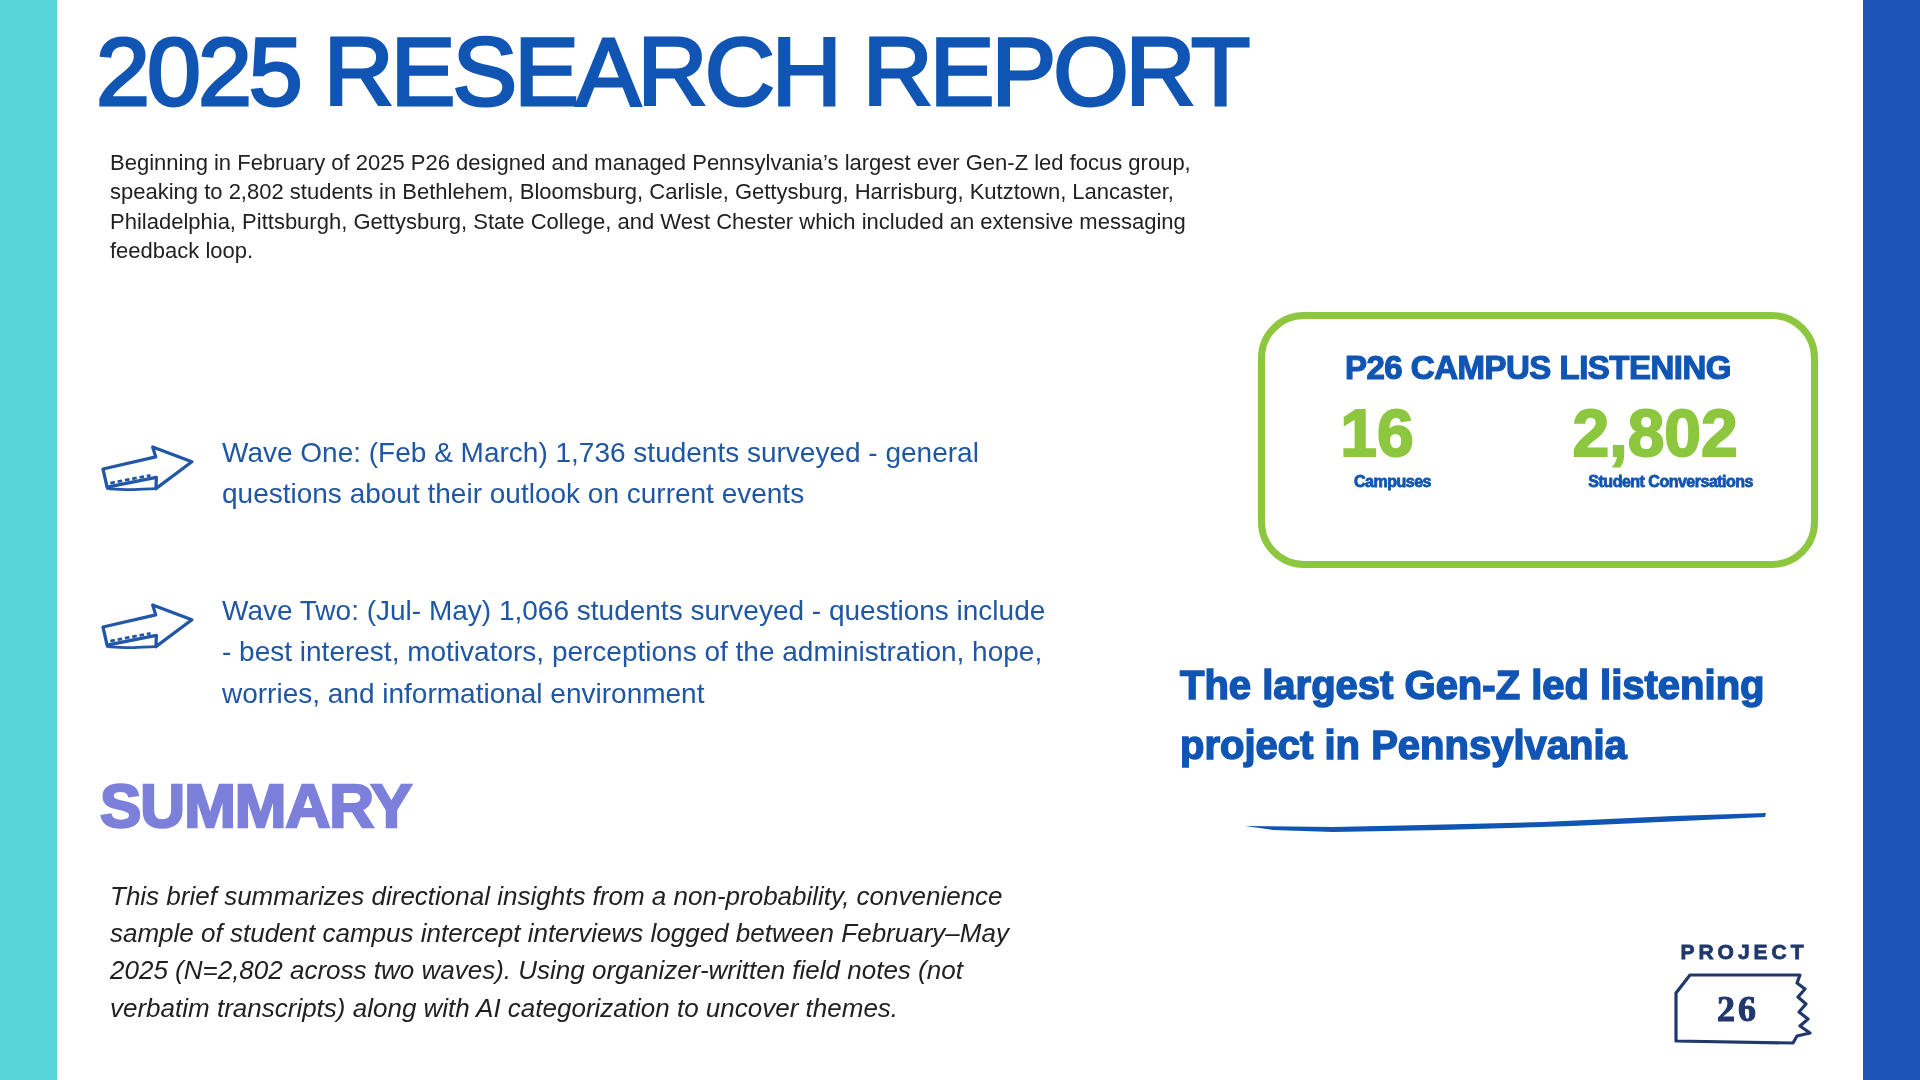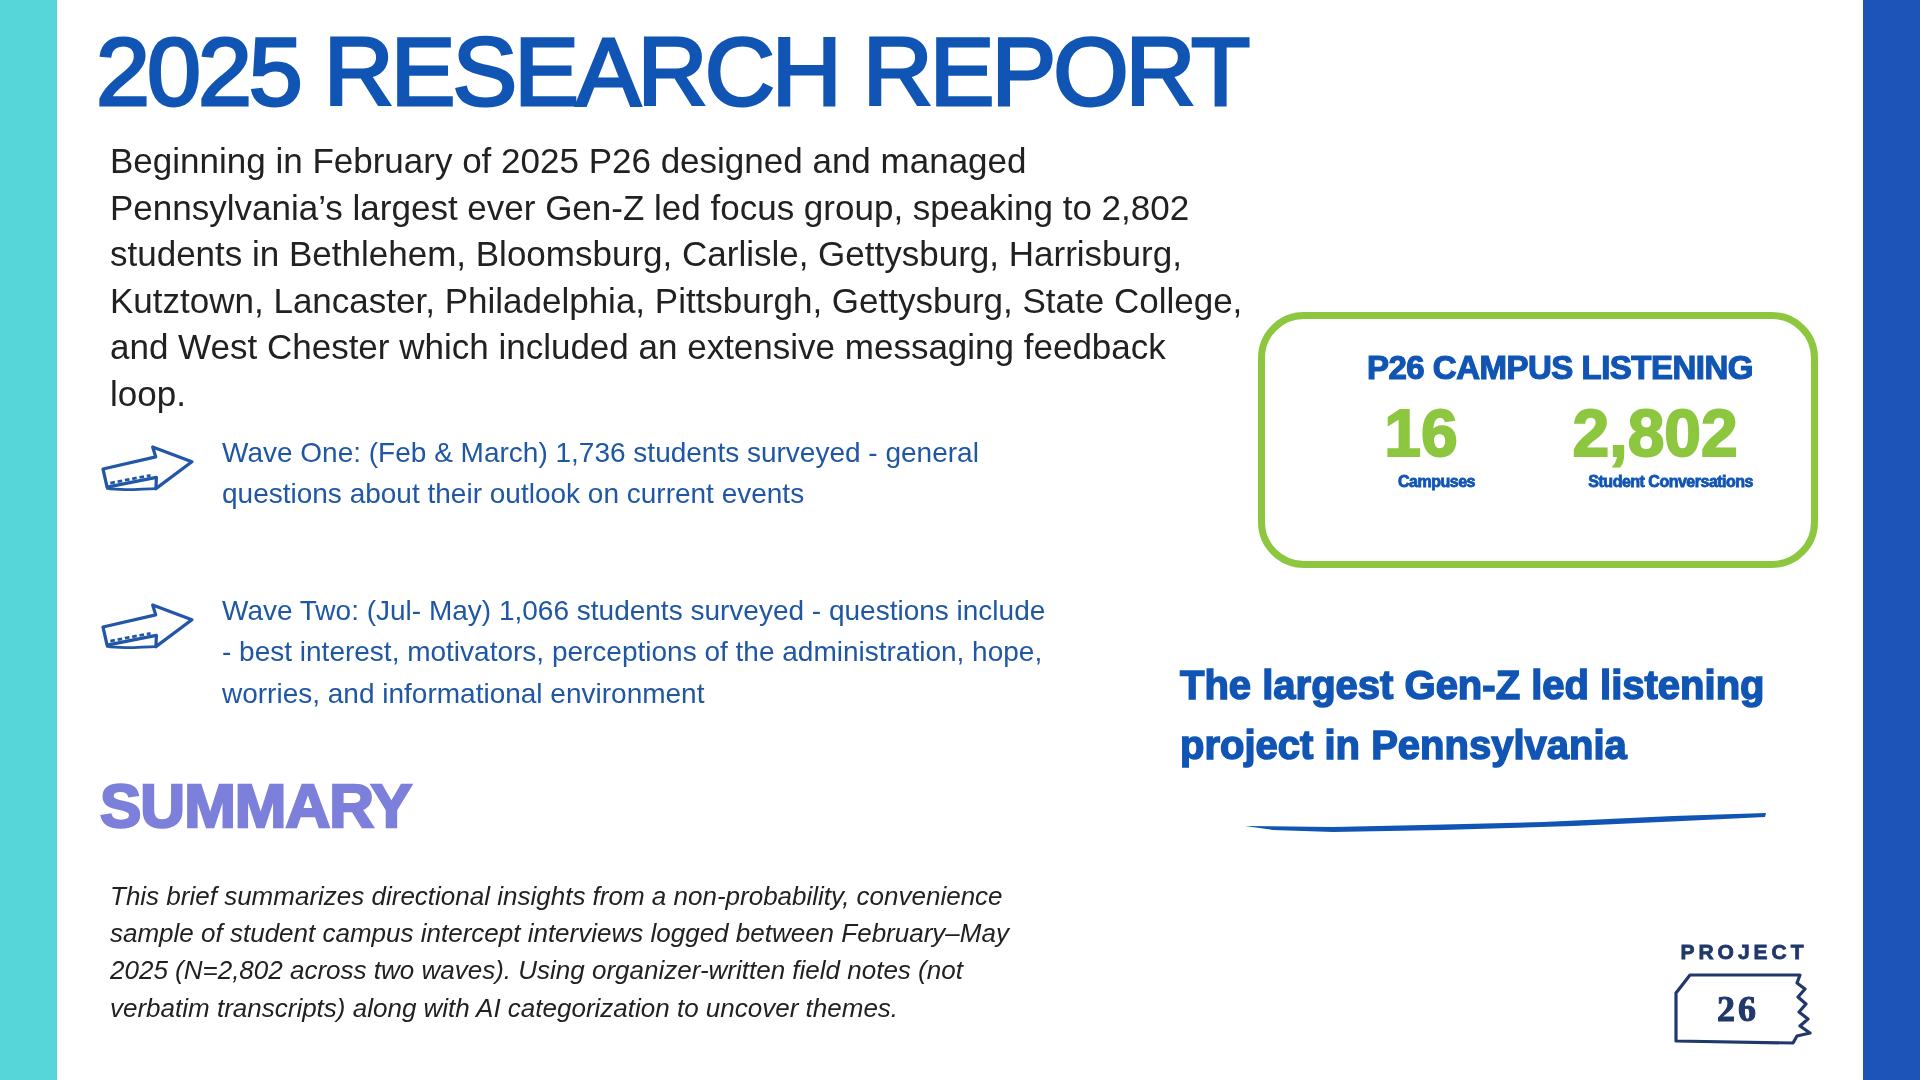--- a/index.html
+++ b/index.html
@@ -14,22 +14,22 @@
                  background:var(--royal_blue,#1c55b7); }
 
   .title {
     position:absolute; left:96px; top:16px; white-space:nowrap;
     font-size:97px; font-weight:normal; letter-spacing:-3px;
     color:var(--title_blue,#1155b4);
     -webkit-text-stroke:3px var(--title_blue,#1155b4);
   }
 
   .intro {
-    position:absolute; left:110px; top:138px; width:1140px;
-    font-size:35px; line-height:1.33; color:var(--body_dark,#212121);
+    position:absolute; left:110px; top:148px; width:1140px;
+    font-size:22px; line-height:1.33; color:var(--body_dark,#212121);
   }
 
   .wave { position:absolute; left:96px; display:flex; gap:22px; }
   .wave-1 { top:432px; }
   .wave-2 { top:590px; }
   .arrow-icon { width:104px; height:60px; flex:none; transform:rotate(-7deg); margin-top:8px; }
   .wave-text {
     width:830px; font-size:28px; line-height:1.48;
     color:var(--wave_blue,#1f57a4);
   }
@@ -43,21 +43,20 @@
   .summary-text {
     position:absolute; left:110px; top:878px; width:940px;
     font-size:26px; line-height:1.43; font-style:italic;
     color:var(--body_dark,#212121);
   }
 
   .stats-card {
     position:absolute; left:1258px; top:312px; width:560px; height:256px;
     border:7px solid var(--lime_green,#8dc63f); border-radius:46px;
     background:#ffffff;
-    padding-left:44px;
   }
   .stats-title {
     margin-top:30px; text-align:center;
     font-size:33px; font-weight:bold; letter-spacing:-0.5px;
     color:var(--title_blue,#1155b4);
     -webkit-text-stroke:1.2px var(--title_blue,#1155b4);
   }
   .stats-row { display:flex; justify-content:space-between; margin-top:8px; padding:0 58px; }
   .stat { text-align:center; }
   .stat-value {

